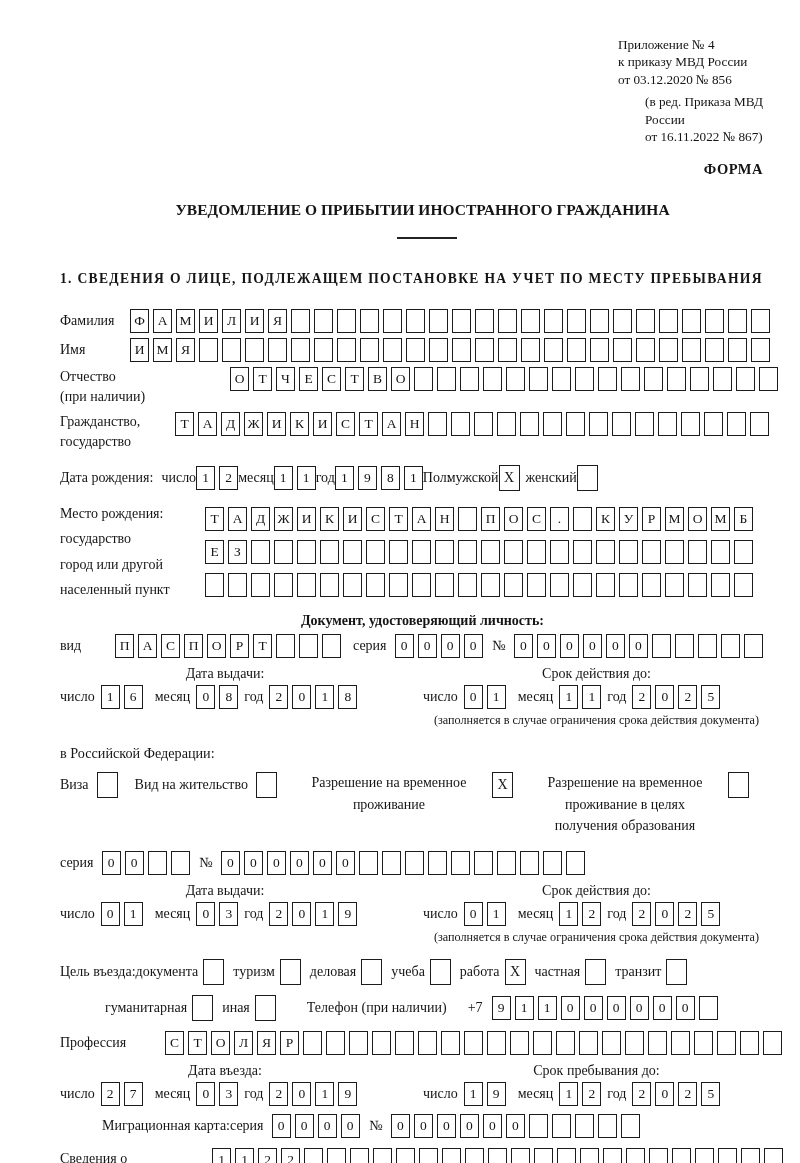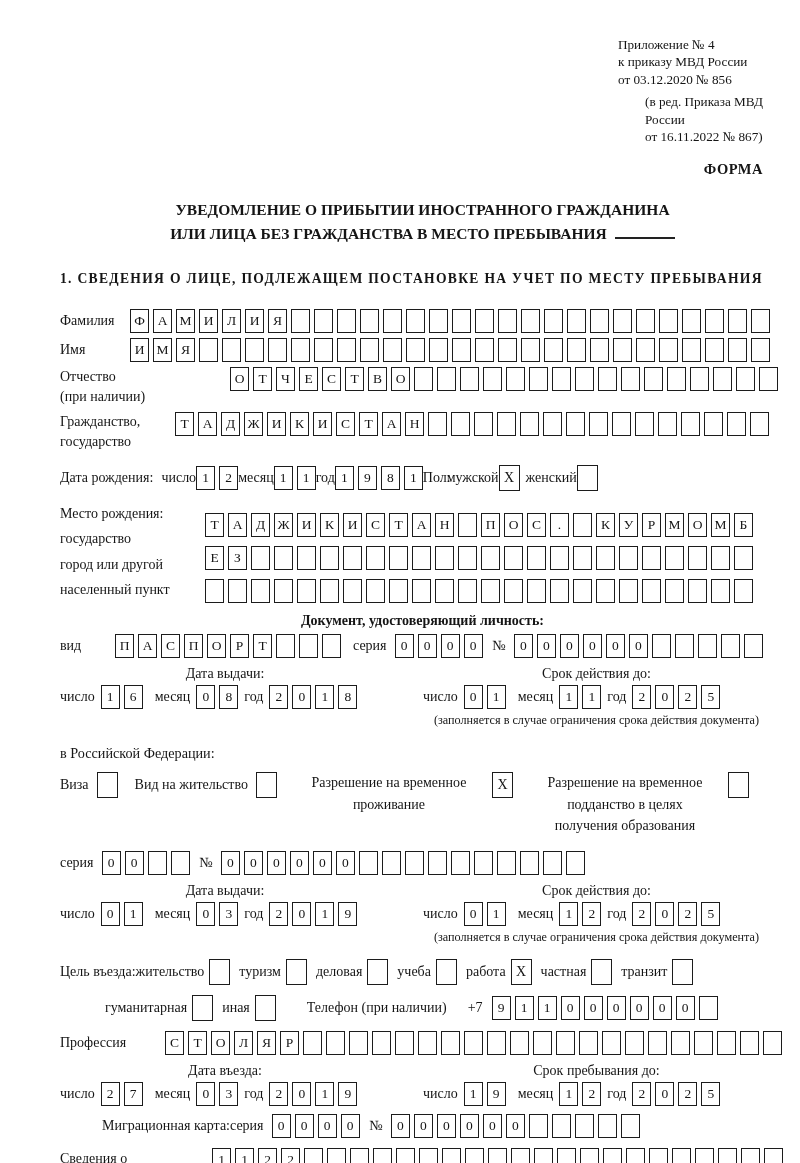--- a/index.html
+++ b/index.html
@@ -26,21 +26,21 @@
   }
   .checkbox {
     flex:none; width:21px; height:26px; border:1.6px solid #1c1c1c;
     display:inline-flex; align-items:center; justify-content:center; font-size:14px; background:#fff;
   }
   .w70{width:70px;} .w170{width:170px;} .w115{width:115px;} .w105{width:105px;} .w170f{width:170px;text-align:right;}
   .ml6{margin-left:6px;} .ml8{margin-left:8px;} .ml10{margin-left:10px;} .ml12{margin-left:12px;} .ml22{margin-left:22px;}
   .mt5{margin-top:5px;} .mt8{margin-top:8px;} .mt10{margin-top:10px;} .mt12{margin-top:12px;} .mt14{margin-top:14px;} .mt22{margin-top:22px;}
   .lh2 div{line-height:1.45;}
 
-  .bp { display:flex; align-items:flex-end; margin-top:10px; }
+  .bp { display:flex; align-items:center; margin-top:10px; }
   .bp-labels { width:145px; flex:none; }
   .bp-labels div { line-height:25.5px; }
   .bp-cells { display:flex; flex-direction:column; gap:9px; }
 
   .center-bold { text-align:center; font-weight:bold; font-size:14px; margin-top:10px; }
 
   .datepair { display:flex; align-items:flex-start; margin-top:8px; }
   .dp-left { width:348px; flex:none; }
   .dp-right { flex:1; }
   .dp-heading { text-align:center; font-size:14px; margin-bottom:3px; }
@@ -80,21 +80,21 @@
     <div class="edition">
         <div>(в ред. Приказа МВД России</div>
         <div>от 16.11.2022 № 867)</div>
       </div>
   </div>
 
   <div class="form-label">ФОРМА</div>
 
   <div class="title">
     <div>УВЕДОМЛЕНИЕ О ПРИБЫТИИ ИНОСТРАННОГО ГРАЖДАНИНА</div>
-    <div><span>ИЛИ ЛИЦА БЕЗ ГРАЖДАНСТВА В МЕСТО ПРЕБЫВАНИЯ</span><span class="blank-line"></span></div>
+    <div><span class="blank-line"></span></div>
   </div>
 
   <div class="section-heading">1. СВЕДЕНИЯ О ЛИЦЕ, ПОДЛЕЖАЩЕМ ПОСТАНОВКЕ НА УЧЕТ ПО МЕСТУ ПРЕБЫВАНИЯ</div>
 
   <div class="frow mt22">
     <div class="flabel w70">Фамилия</div>
     <div class="cellrow">
         <span class="cell">Ф</span>
         <span class="cell">А</span>
         <span class="cell">М</span>
@@ -450,21 +450,21 @@
     <div class="opt">
       <div class="opt-label opt-w">
           <div>Разрешение на временное</div>
           <div>проживание</div>
         </div>
       <span class="checkbox">X</span>
     </div>
     <div class="opt">
       <div class="opt-label opt-w">
           <div>Разрешение на временное</div>
-          <div>подданство в целях</div>
+          <div>проживание в целях</div>
           <div>получения образования</div>
         </div>
       <span class="checkbox"></span>
     </div>
   </div>
 
   <div class="frow mt14">
     <span>серия</span>
     <div class="cellrow ml8">
         <span class="cell">0</span>
@@ -538,21 +538,21 @@
           </span>
       </div>
       <div class="dp-note">(заполняется в случае ограничения срока действия документа)</div>
     </div>
   </div>
 
   <div class="goal-row">
     <span>Цель въезда:</span>
     <span class="optlist">
         <span class="pair">
-          <span>жительство</span>
+          <span>документа</span>
           <span class="checkbox"></span>
         </span>
         <span class="pair">
           <span>туризм</span>
           <span class="checkbox"></span>
         </span>
         <span class="pair">
           <span>деловая</span>
           <span class="checkbox"></span>
         </span>

